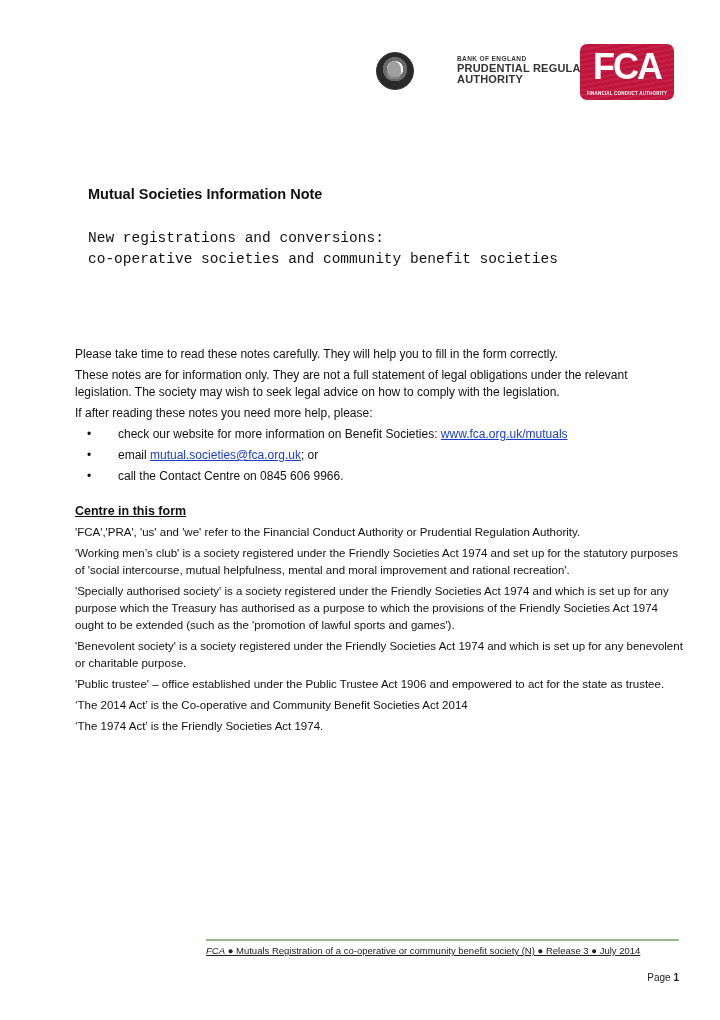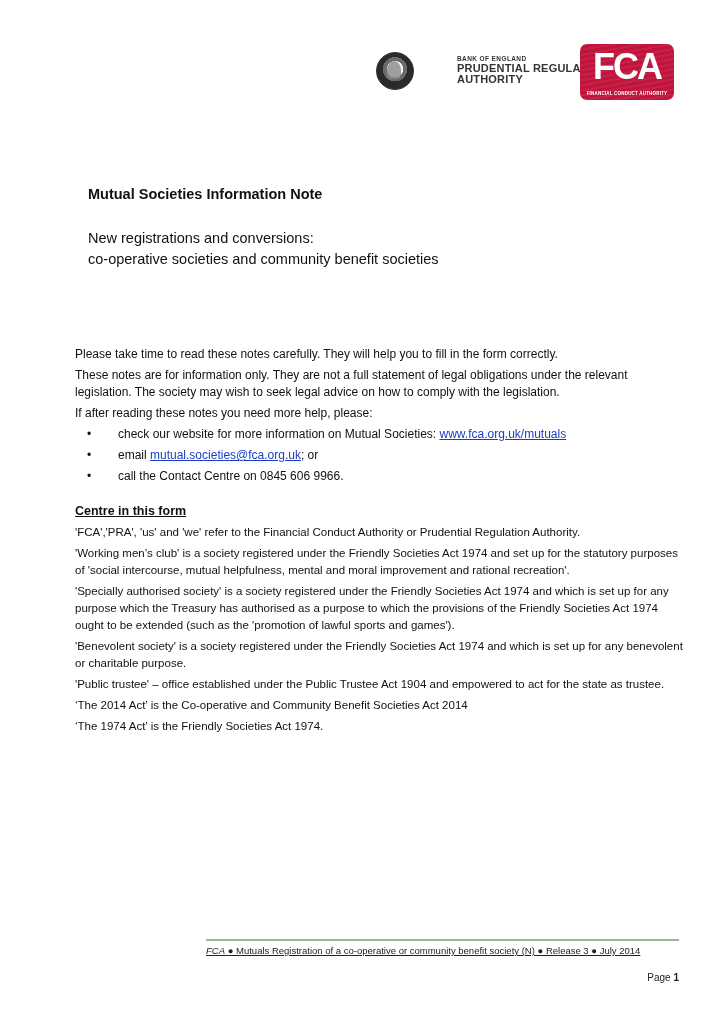--- a/index.html
+++ b/index.html
@@ -30,21 +30,21 @@
       position: absolute; left: 6px; top: 3px; width: 82px; text-align: center;
       color: #fff; font-size: 36px; font-weight: bold; letter-spacing: -2px; line-height: 40px;
       font-family: "Liberation Sans", sans-serif;
     }
     .fca-sub {
       position: absolute; left: 4px; right: 4px; bottom: 4px; text-align: center;
       color: #fff; font-size: 4.5px; font-weight: bold; letter-spacing: .2px;
     }
     .title-block { position: absolute; left: 88px; top: 186px; }
     .doc-title { font-size: 14.5px; font-weight: bold; margin: 0; }
-    .doc-subtitle { font-size: 14.5px; margin: 26px 0 4px 0; line-height: 21px; }
+    .doc-subtitle { font-size: 14.5px; margin: 26px 0 4px 0; line-height: 21px; font-family: Liberation Mono, monospace; }
     .intro { position: absolute; left: 75px; top: 346px; width: 600px; font-size: 12px; line-height: 17px; }
     .intro p { margin: 0 0 4px 0; }
     .bullets { list-style: none; margin: 2px 0 0 0; padding: 0; }
     .bullets li { position: relative; padding-left: 43px; margin-bottom: 4px; }
     .bullets li .dot { position: absolute; left: 12px; top: 0; }
     a.link { color: #1a3dc7; text-decoration: underline; }
     .terms { position: absolute; left: 75px; top: 503px; width: 610px; font-size: 11.5px; line-height: 17px; }
     .terms h2 { font-size: 12.5px; font-weight: bold; text-decoration: underline; margin: 0 0 4px 0; }
     .terms p { margin: 0 0 4px 0; }
     .footer-line { position: absolute; left: 206px; top: 939px; width: 473px; height: 2px; background: #9ab890; }
@@ -79,40 +79,40 @@
   </p>
 </div>
 
 <div class="intro">
   <p>Please take time to read these notes carefully.  They will help you to fill in the form correctly.</p>
   <p>These notes are for information only.  They are not a full statement of legal obligations under the relevant legislation. The society may wish to seek legal advice on how to comply with the legislation.</p>
   <p>If after reading these notes you need more help, please:</p>
   <ul class="bullets">
     <li>
       <span class="dot">•</span>
-      <span>check our website for more information on Mutual Societies: </span><a class="link" href="#">www.fca.org.uk/mutuals</a>
+      <span>check our website for more information on Benefit Societies: </span><a class="link" href="#">www.fca.org.uk/mutuals</a>
     </li>
     <li>
       <span class="dot">•</span>
       <span>email </span><a class="link" href="#">mutual.societies@fca.org.uk</a><span>; or</span>
     </li>
     <li>
       <span class="dot">•</span>
       <span>call the Contact Centre on 0845 606 9966.</span>
     </li>
   </ul>
 </div>
 
 <div class="terms">
   <h2>Centre in this form</h2>
   <p>'FCA','PRA', 'us' and 'we' refer to the Financial Conduct Authority or Prudential Regulation Authority.</p>
   <p>'Working men’s club' is a society registered under the Friendly Societies Act 1974 and set up for the statutory purposes of 'social intercourse, mutual helpfulness, mental and moral improvement and rational recreation'.</p>
   <p>'Specially authorised society' is a society registered under the Friendly Societies Act 1974 and which is set up for any purpose which the Treasury has authorised as a purpose to which the provisions of the Friendly Societies Act 1974 ought to be extended (such as the 'promotion of lawful sports and games').</p>
   <p>'Benevolent society' is a society registered under the Friendly Societies Act 1974 and which is set up for any benevolent or charitable purpose.</p>
-  <p>'Public trustee' – office established under the Public Trustee Act 1904 and empowered to act for the state as trustee.</p>
+  <p>'Public trustee' – office established under the Public Trustee Act 1906 and empowered to act for the state as trustee.</p>
   <p>‘The 2014 Act’ is the Co-operative and Community Benefit Societies Act 2014</p>
   <p>‘The 1974 Act’ is the Friendly Societies Act 1974.</p>
 </div>
 
 <div class="footer-line"></div>
 <div class="footer-text">
   <span class="em">FCA</span><span> ● Mutuals Registration of a co-operative or community benefit society (N) ● Release 3 ● July 2014</span>
 </div>
 <div class="page-num">
   <span>Page </span><b>1</b>

